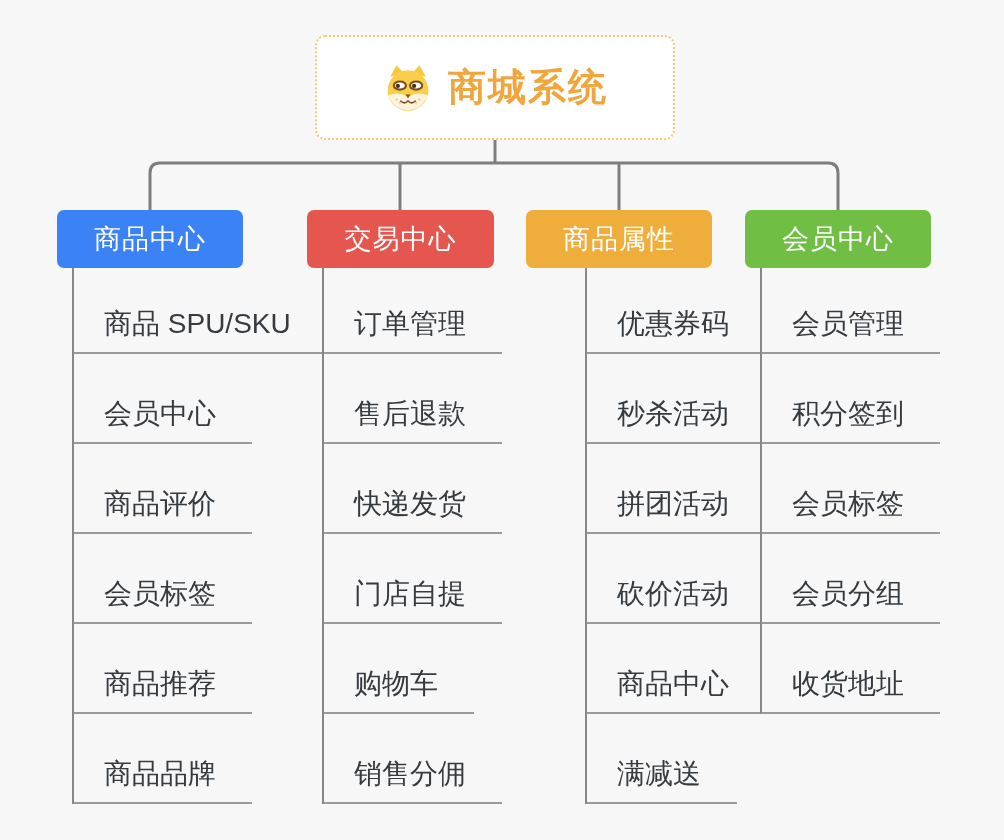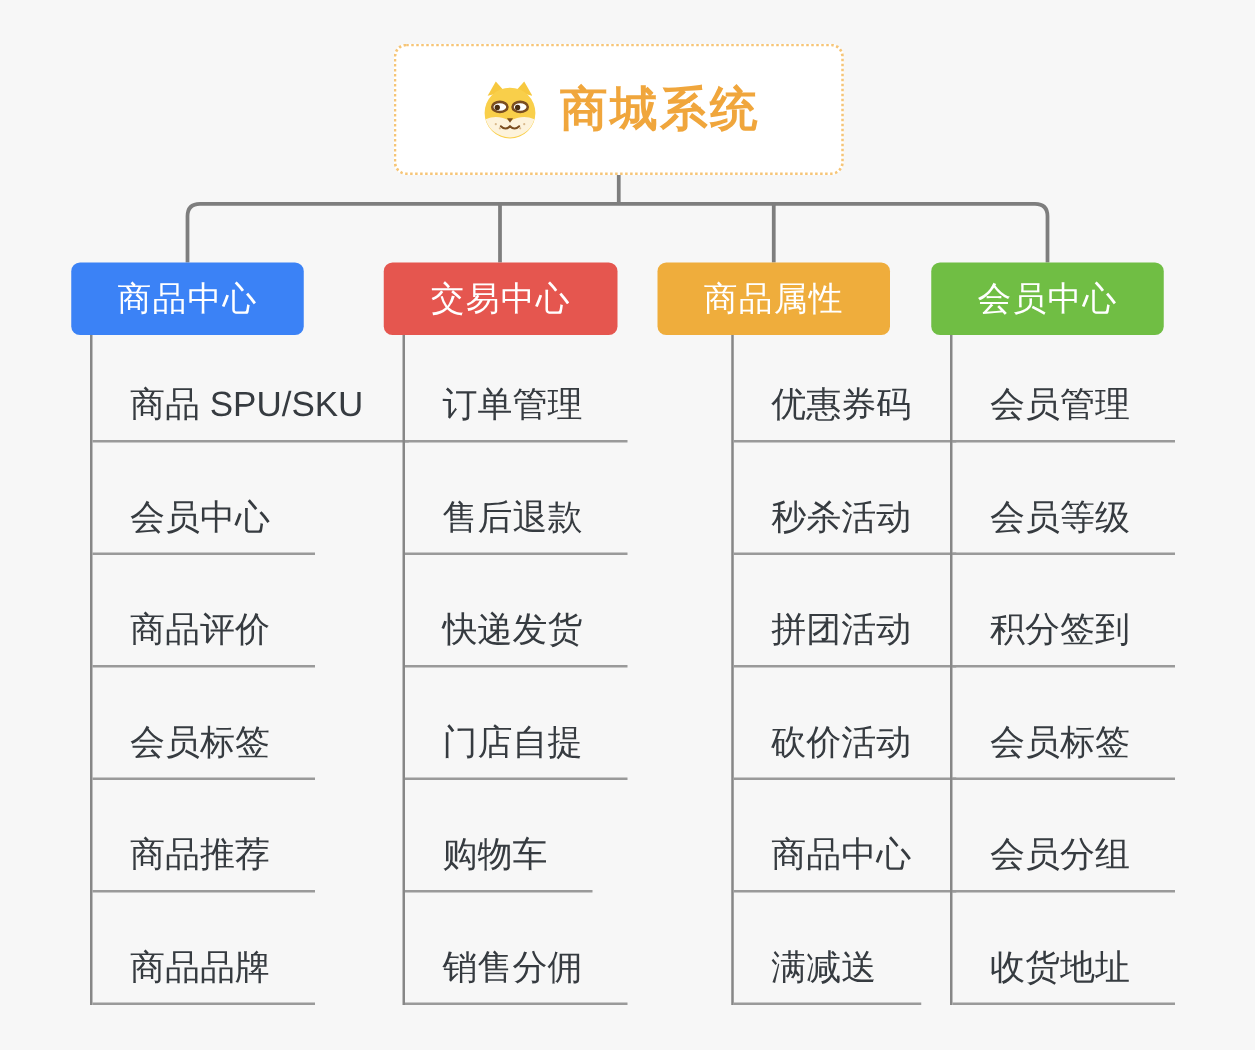--- a/index.html
+++ b/index.html
@@ -195,23 +195,20 @@
   <li>
       <span class="item-label">满减送</span>
     </li>
 </ul>
 
 <ul class="item-column col-member">
   <li>
       <span class="item-label">会员管理</span>
     </li>
   <li>
-      <span class="item-label">会员等级</span>
-    </li>
-  <li>
       <span class="item-label">积分签到</span>
     </li>
   <li>
       <span class="item-label">会员标签</span>
     </li>
   <li>
       <span class="item-label">会员分组</span>
     </li>
   <li>
       <span class="item-label">收货地址</span>

